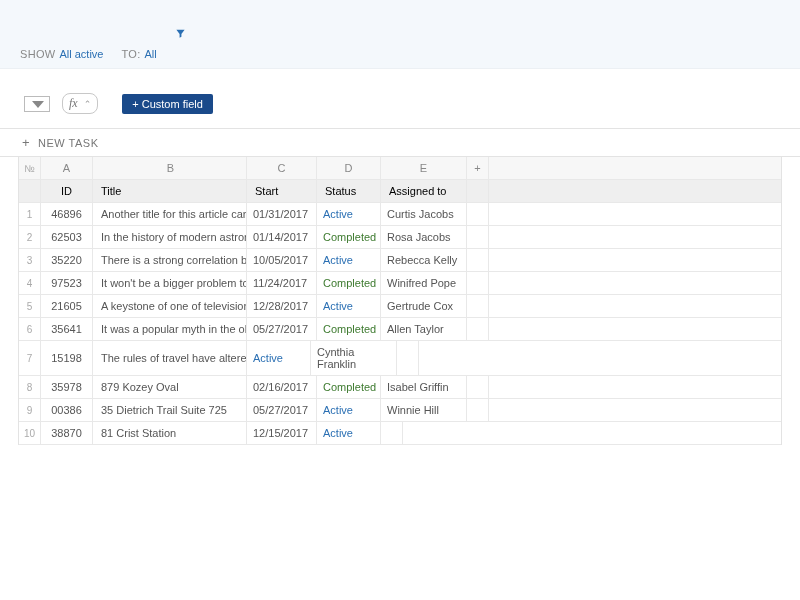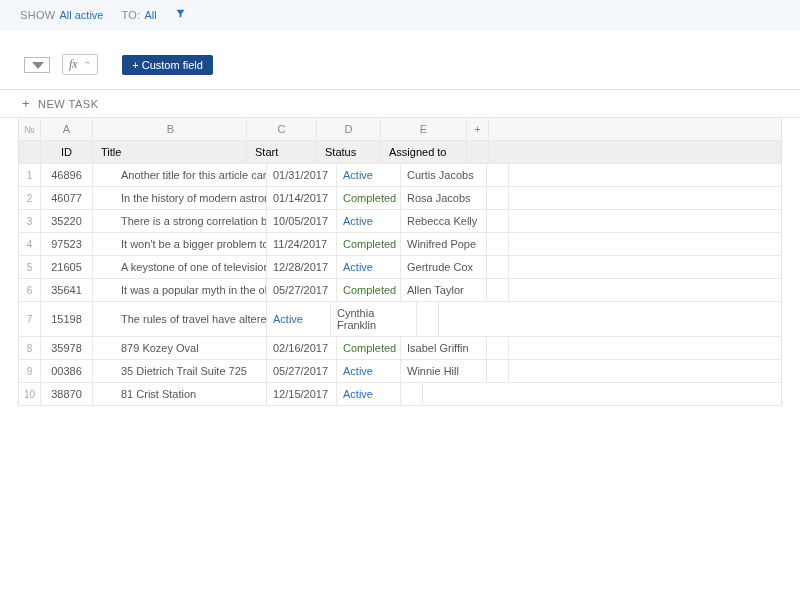--- a/index.html
+++ b/index.html
@@ -16,21 +16,21 @@
   .filter-bar {
     background: #f4f8fc;
     padding: 8px 20px;
     display: flex;
     align-items: center;
     gap: 18px;
     font-size: 11px;
     color: #888;
     border-bottom: 1px solid #ecf0f4;
   }
-  .filter-group { display: inline-flex; align-items: flex-start; gap: 4px; }
+  .filter-group { display: inline-flex; align-items: flex-start; gap: 4px; margin-top: 40px; }
   .filter-group .lbl { text-transform: uppercase; letter-spacing: .3px; }
   .filter-group .val { color: #2a6fb3; cursor: pointer; }
   .filter-icon { color: #2a6fb3; font-size: 10px; cursor: pointer; }
 
   .toolbar {
     display: flex;
     align-items: center;
     gap: 12px;
     padding: 10px 24px;
     margin-top: 14px;
@@ -45,21 +45,21 @@
   .sort-btn::after {
     content: "";
     position: absolute;
     left: 7px; top: 4px;
     border-left: 6px solid transparent;
     border-right: 6px solid transparent;
     border-top: 7px solid #888;
   }
   .fx-box {
     border: 1px solid #c8c8c8;
-    border-radius: 2px;
+    border-radius: 8px;
     display: flex; align-items: center;
     padding: 2px 6px;
     gap: 6px;
     font-style: italic;
     font-family: serif;
     color: #777;
     cursor: pointer;
     background: #fff;
   }
   .fx-box .chev {
@@ -103,21 +103,21 @@
   .row {
     display: flex;
     align-items: stretch;
     border-bottom: 1px solid #e8e8e8;
     min-height: 22px;
   }
   .row.letters { background: #f7f7f7; font-size: 11px; color: #888; }
   .row.headers { background: #efefef; font-weight: 400; color: #000000; }
   .row.headers .cell, .row.letters .cell { justify-content: center; }
   .row.data { color: #555; }
-  .row.data .cell.title { justify-content: flex-start; white-space: nowrap; overflow: hidden; text-overflow: ellipsis; margin-left: 20px; }
+  .row.data .cell.title { justify-content: flex-start; white-space: nowrap; overflow: hidden; text-overflow: ellipsis; }
   .cell {
     border-right: 1px solid #e8e8e8;
     padding: 5px 6px;
     display: flex;
     align-items: center;
     overflow: hidden;
     font-size: 11px;
   }
   .cell.no-br { border-right: none; }
   .c-num { width: 22px; justify-content: center; color: #aaa; font-size: 10px; }
@@ -199,21 +199,21 @@
         <div class="cell c-id">46896</div>
         <div class="cell c-title title">Another title for this article can</div>
         <div class="cell c-start">01/31/2017</div>
         <div class="cell c-status status-active">Active</div>
         <div class="cell c-assign">Curtis Jacobs</div>
         <div class="cell c-add"></div>
         <div class="cell c-rest no-br"></div>
       </div>
       <div class="row data">
         <div class="cell c-num">2</div>
-        <div class="cell c-id">46077</div>
+        <div class="cell c-id">62503</div>
         <div class="cell c-title title">In the history of modern astron Mike was...</div>
         <div class="cell c-start">01/14/2017</div>
         <div class="cell c-status status-completed">Completed</div>
         <div class="cell c-assign">Rosa Jacobs</div>
         <div class="cell c-add"></div>
         <div class="cell c-rest no-br"></div>
       </div>
       <div class="row data">
         <div class="cell c-num">3</div>
         <div class="cell c-id">35220</div>

